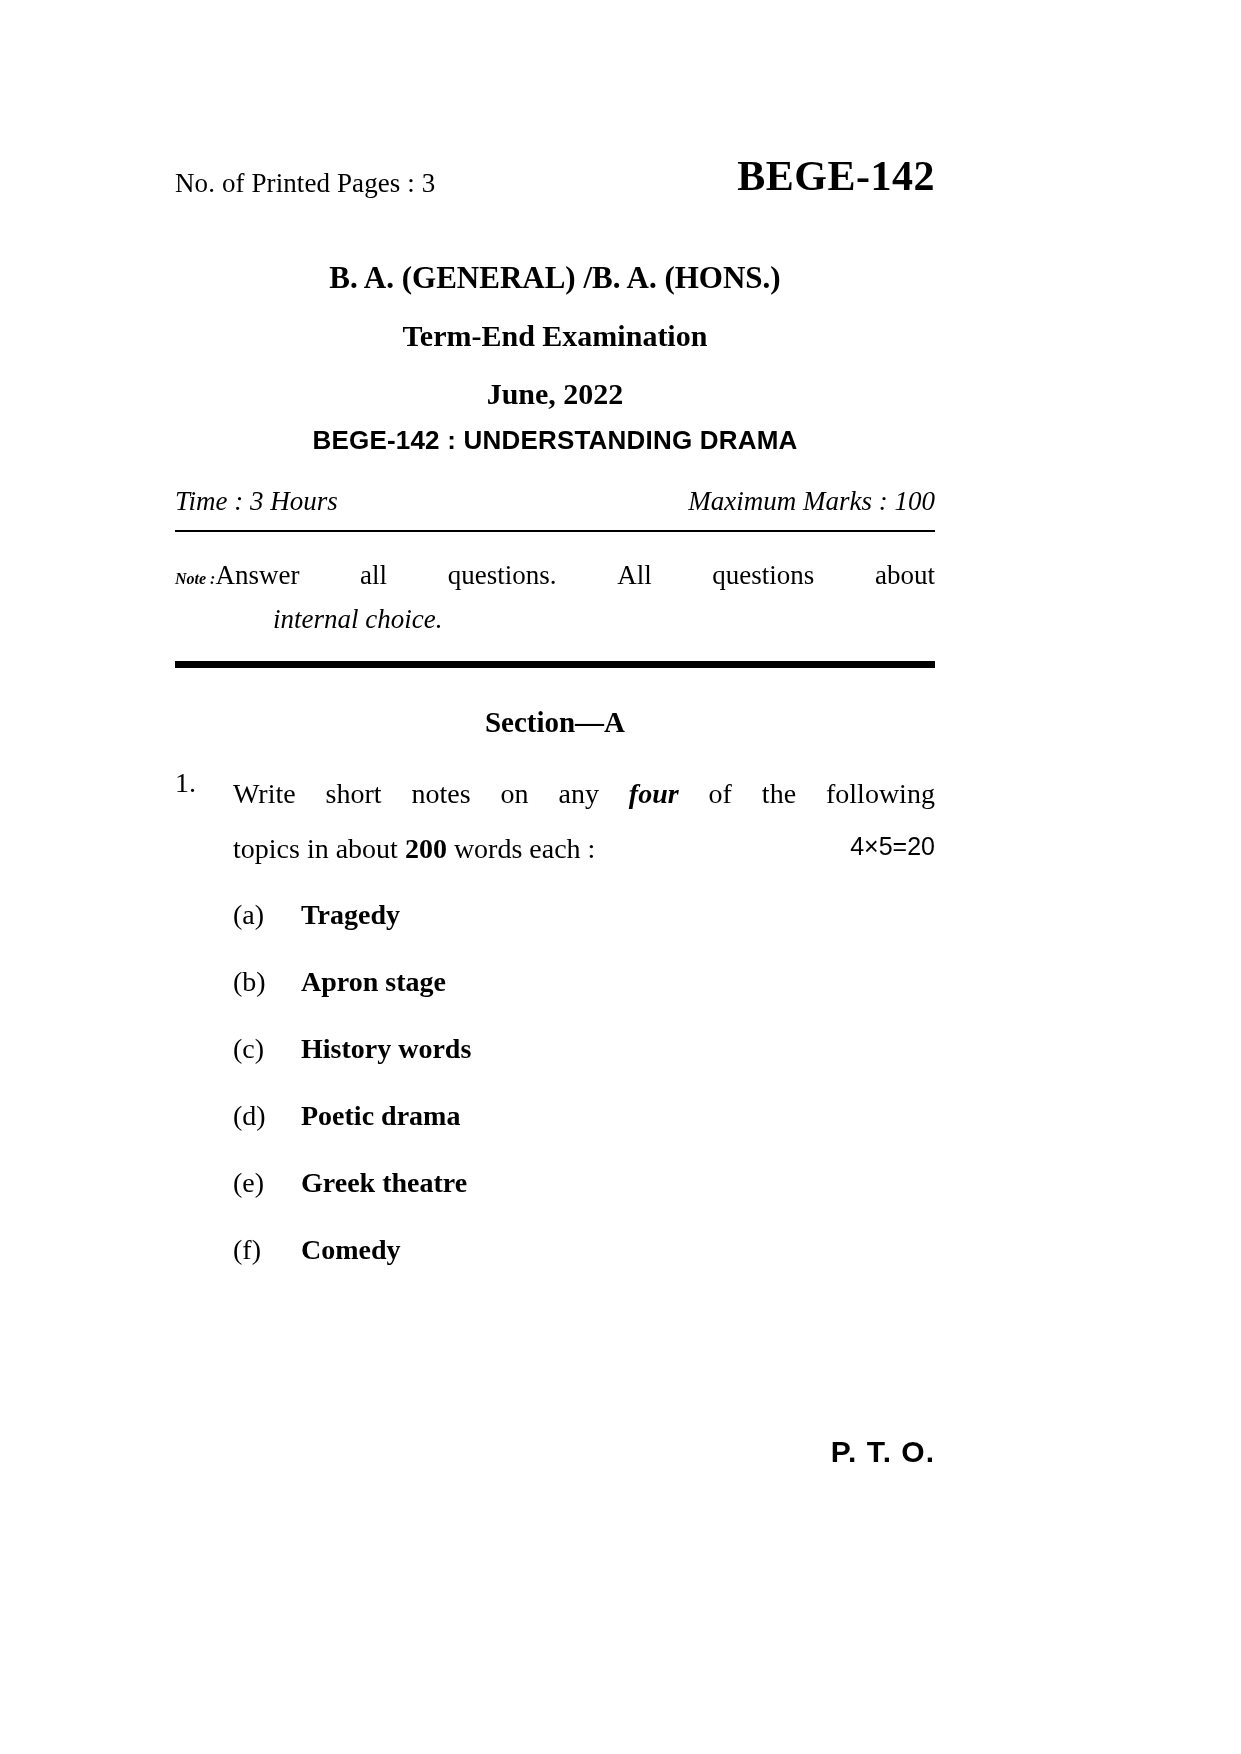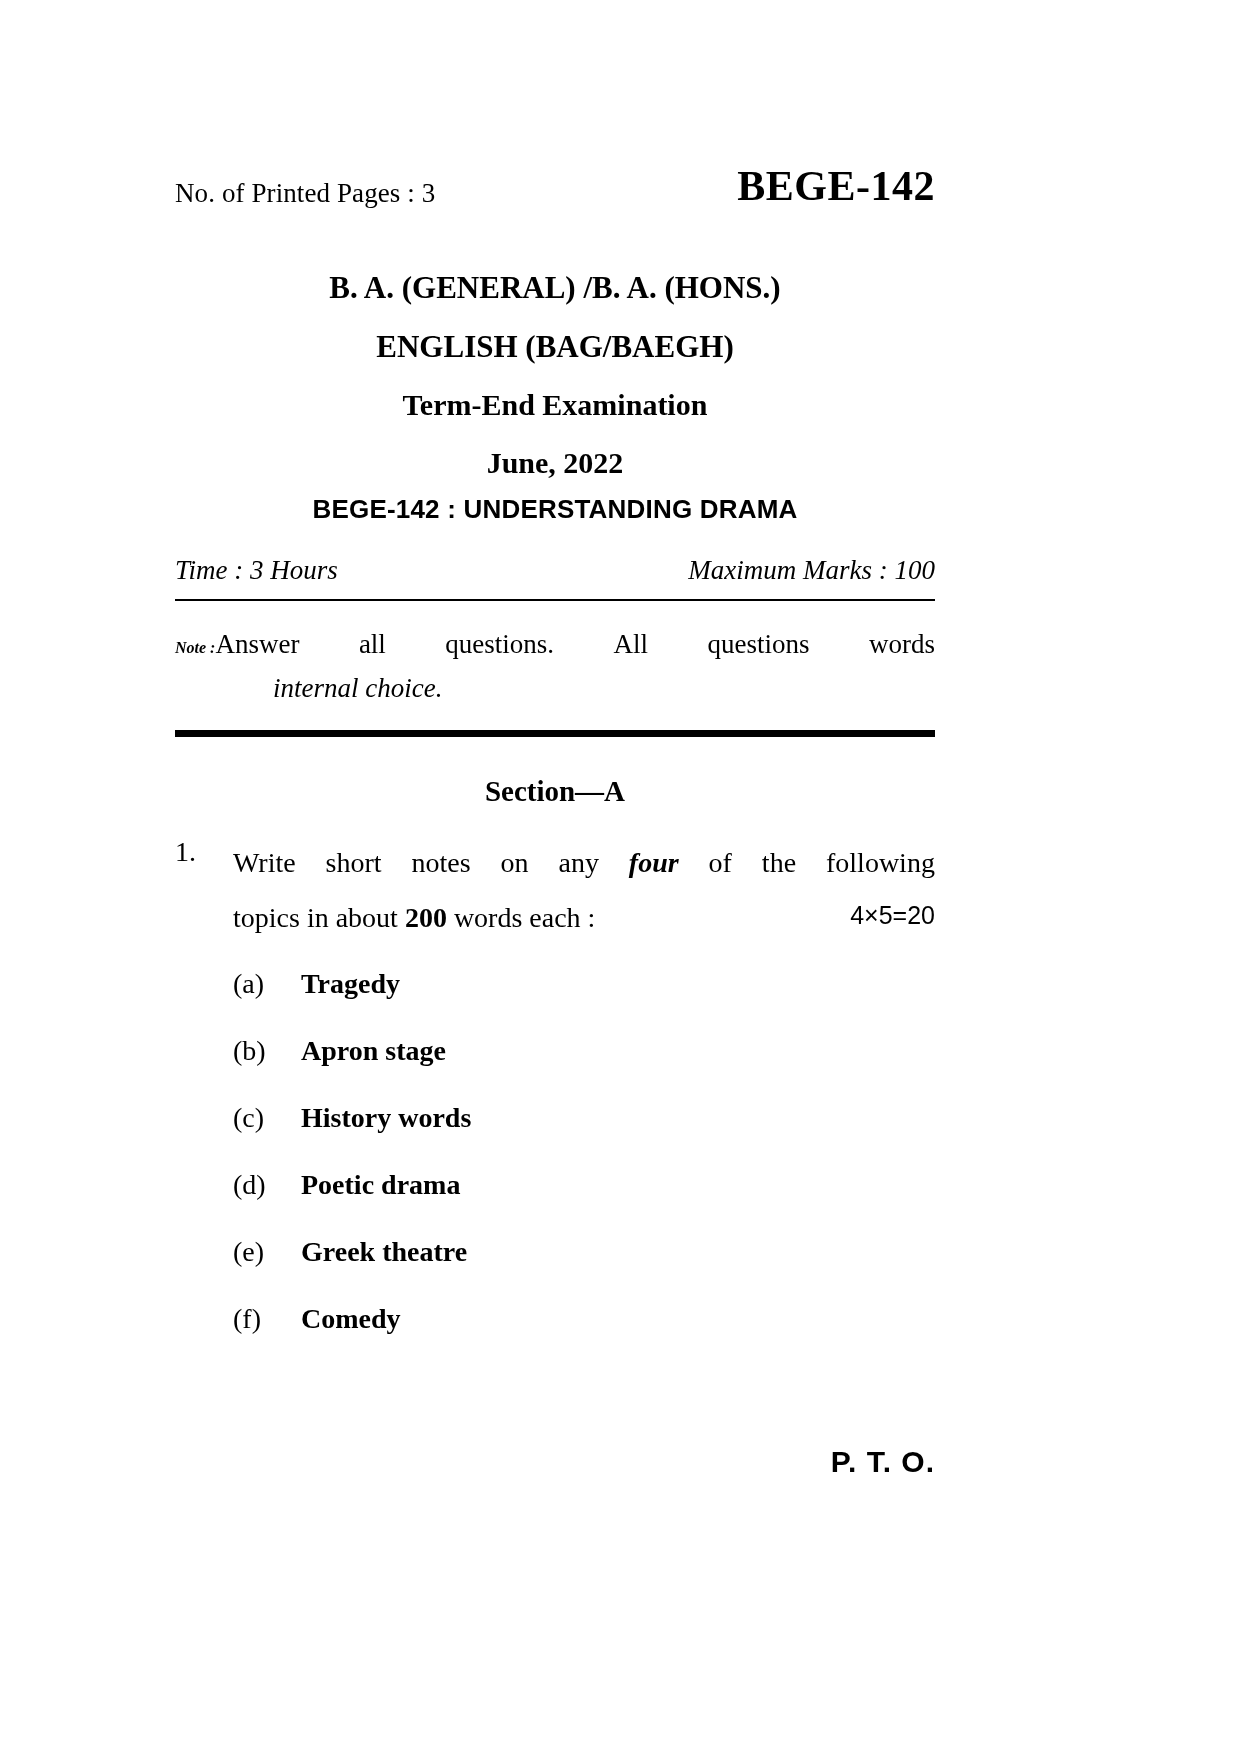--- a/index.html
+++ b/index.html
@@ -10,21 +10,21 @@
   body {
     width: 1241px;
     height: 1754px;
     font-family: "Liberation Serif", "DejaVu Serif", serif;
     color: #000000;
     position: relative;
     overflow: hidden;
   }
   .page {
     position: absolute;
-    left: 0; top: 10px;
+    left: 0; top: 0;
     width: 1241px;
     height: 1284px;
     background: #fff;
   }
   
   .content {
     position: absolute;
     left: 175px;
     top: 0;
     width: 760px;
@@ -227,21 +227,20 @@
 <div class="page">
   <div class="content">
 
     <div class="top-row">
       <div class="printed-pages">No. of Printed Pages : 3</div>
       <div class="paper-code">BEGE-142</div>
     </div>
 
     <div class="title-block">
       <div class="title-line l1">B. A. (GENERAL) /B. A. (HONS.)</div>
-      <div class="title-line l2">ENGLISH (BAG/BAEGH)</div>
       <div class="title-line l3">Term-End Examination</div>
       <div class="title-line l4">June, 2022</div>
       <div class="course-line">BEGE-142 : UNDERSTANDING DRAMA</div>
     </div>
 
     <div class="time-marks">
       <span class="left">Time : 3 Hours</span>
       <span class="right">Maximum Marks : 100</span>
     </div>
 
@@ -250,21 +249,21 @@
     <div class="note-block">
       <div class="note-text-row">
         <span class="note-label">Note :</span>
         <span class="note-body">
           <span class="just-line">
             <span>Answer</span>
             <span>all</span>
             <span>questions.</span>
             <span>All</span>
             <span>questions</span>
-            <span>words</span>
+            <span>about</span>
           </span>
         </span>
       </div>
       <div class="note-indent">internal choice.</div>
     </div>
 
     <hr class="rule-double">
 
     <div class="section-heading">Section—A</div>
 

